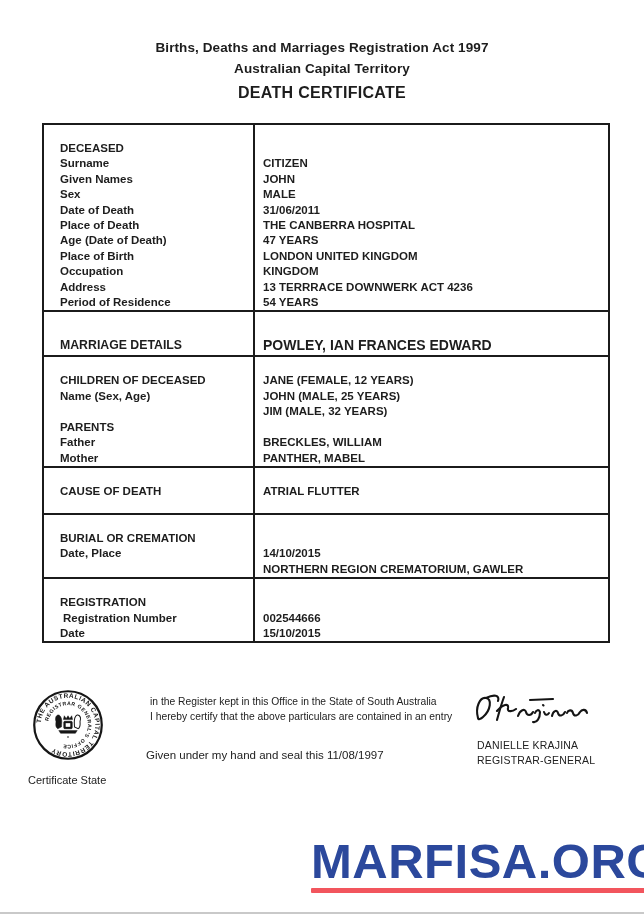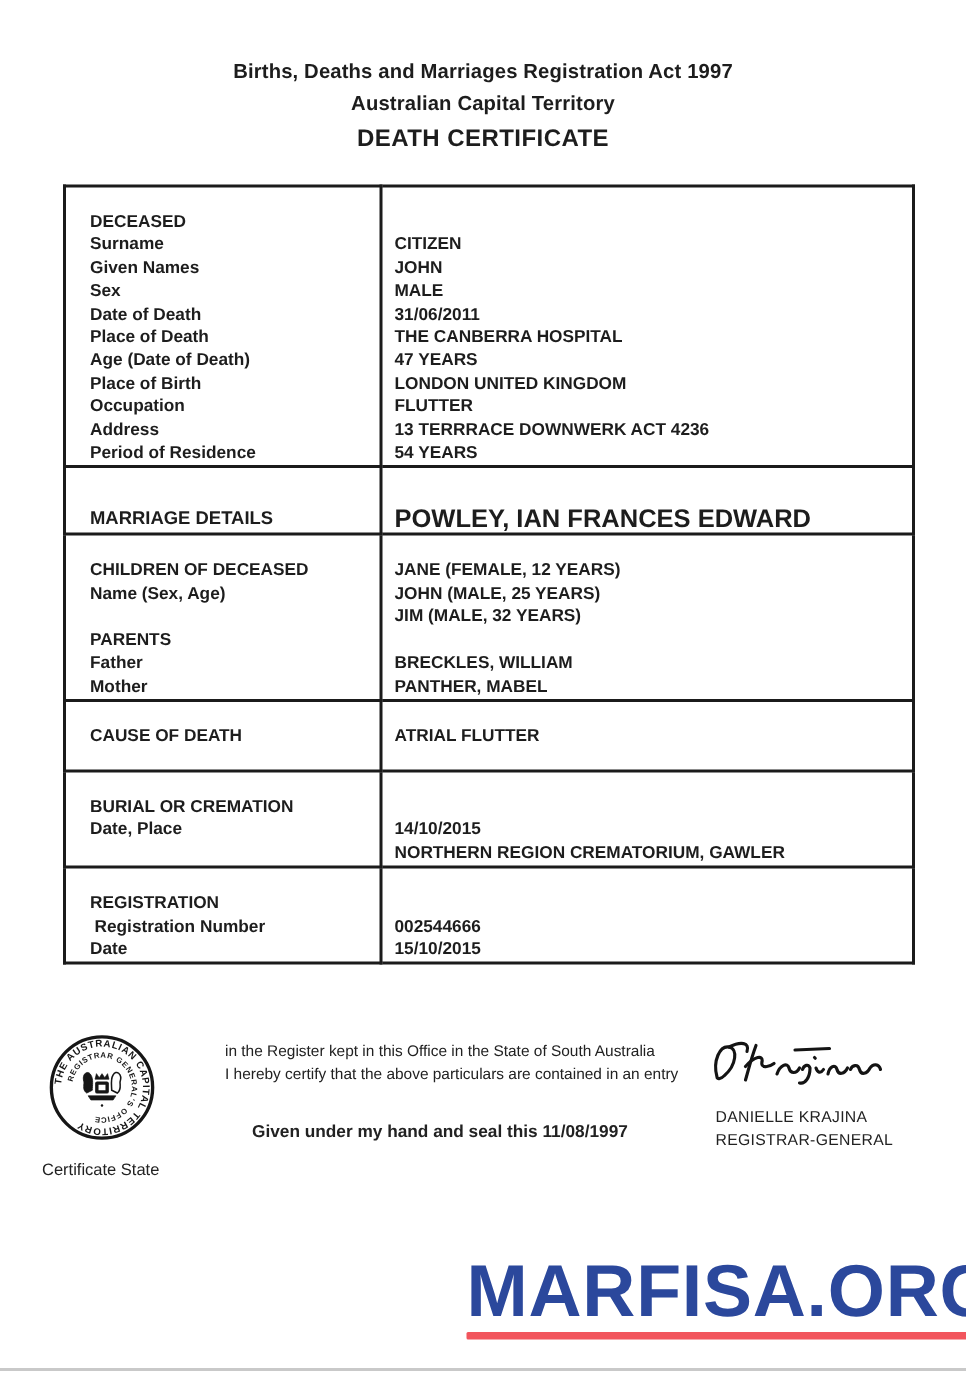--- a/index.html
+++ b/index.html
@@ -17,21 +17,21 @@
   table.cert td.val{padding-left:8px;}
   .ln{min-height:15.4px;white-space:nowrap;}
   .ln.blank{visibility:hidden;}
   .marriage-label{font-size:12.3px;padding-top:10px;}
   .indent3{padding-left:3px;}
 
   
   .seal{position:absolute;left:31px;top:688px;width:74px;height:74px;}
   .cert-number{position:absolute;left:28px;top:774px;font-size:11px;font-weight:400;color:#222;}
   .certify{position:absolute;left:150px;top:695px;font-size:10.3px;font-weight:400;line-height:14.5px;color:#222;}
-  .given{position:absolute;left:168px;top:749px;font-size:11.5px;font-weight:700;color:#222;}
+  .given{position:absolute;left:146px;top:749px;font-size:11.5px;font-weight:400;color:#222;}
   .signature{position:absolute;left:473px;top:692px;width:122px;height:34px;}
   .signatory{position:absolute;left:477px;top:738px;font-size:10.5px;font-weight:400;color:#222;line-height:15px;letter-spacing:.2px;}
 
   
   .brand{position:absolute;left:311px;top:836px;text-align:left;cursor:pointer;}
   .brand .word{font-size:49px;font-weight:700;letter-spacing:.5px;line-height:50px;font-family:"Liberation Sans",sans-serif;}
   .brand .rule{height:5px;margin-top:2px;border-radius:1px;}
 
   .page-bottom-line{position:absolute;left:0;bottom:2px;width:100%;height:2px;background:#c9c9c9;}
 </style>
@@ -69,32 +69,32 @@
       </td>
       <td class="val">
         <div class="ln blank">&nbsp;</div>
         <div class="ln">CITIZEN</div>
         <div class="ln">JOHN</div>
         <div class="ln">MALE</div>
         <div class="ln">31/06/2011</div>
         <div class="ln">THE CANBERRA HOSPITAL</div>
         <div class="ln">47 YEARS</div>
         <div class="ln">LONDON UNITED KINGDOM</div>
-        <div class="ln">FLUTTER</div>
+        <div class="ln">KINGDOM</div>
         <div class="ln">13 TERRRACE DOWNWERK ACT 4236</div>
         <div class="ln">54 YEARS</div>
       </td>
     </tr>
 
     <tr style="height:45px">
       <td>
         <div class="ln marriage-label">MARRIAGE DETAILS</div>
       </td>
       <td class="val">
-        <div class="ln marriage-label" style="font-size:17px">POWLEY, IAN FRANCES EDWARD</div>
+        <div class="ln marriage-label" style="font-size:14px">POWLEY, IAN FRANCES EDWARD</div>
       </td>
     </tr>
 
     <tr style="height:90px">
       <td>
         <div class="ln">CHILDREN OF DECEASED</div>
         <div class="ln">Name (Sex, Age)</div>
         <div class="ln blank">&nbsp;</div>
         <div class="ln">PARENTS</div>
         <div class="ln">Father</div>

